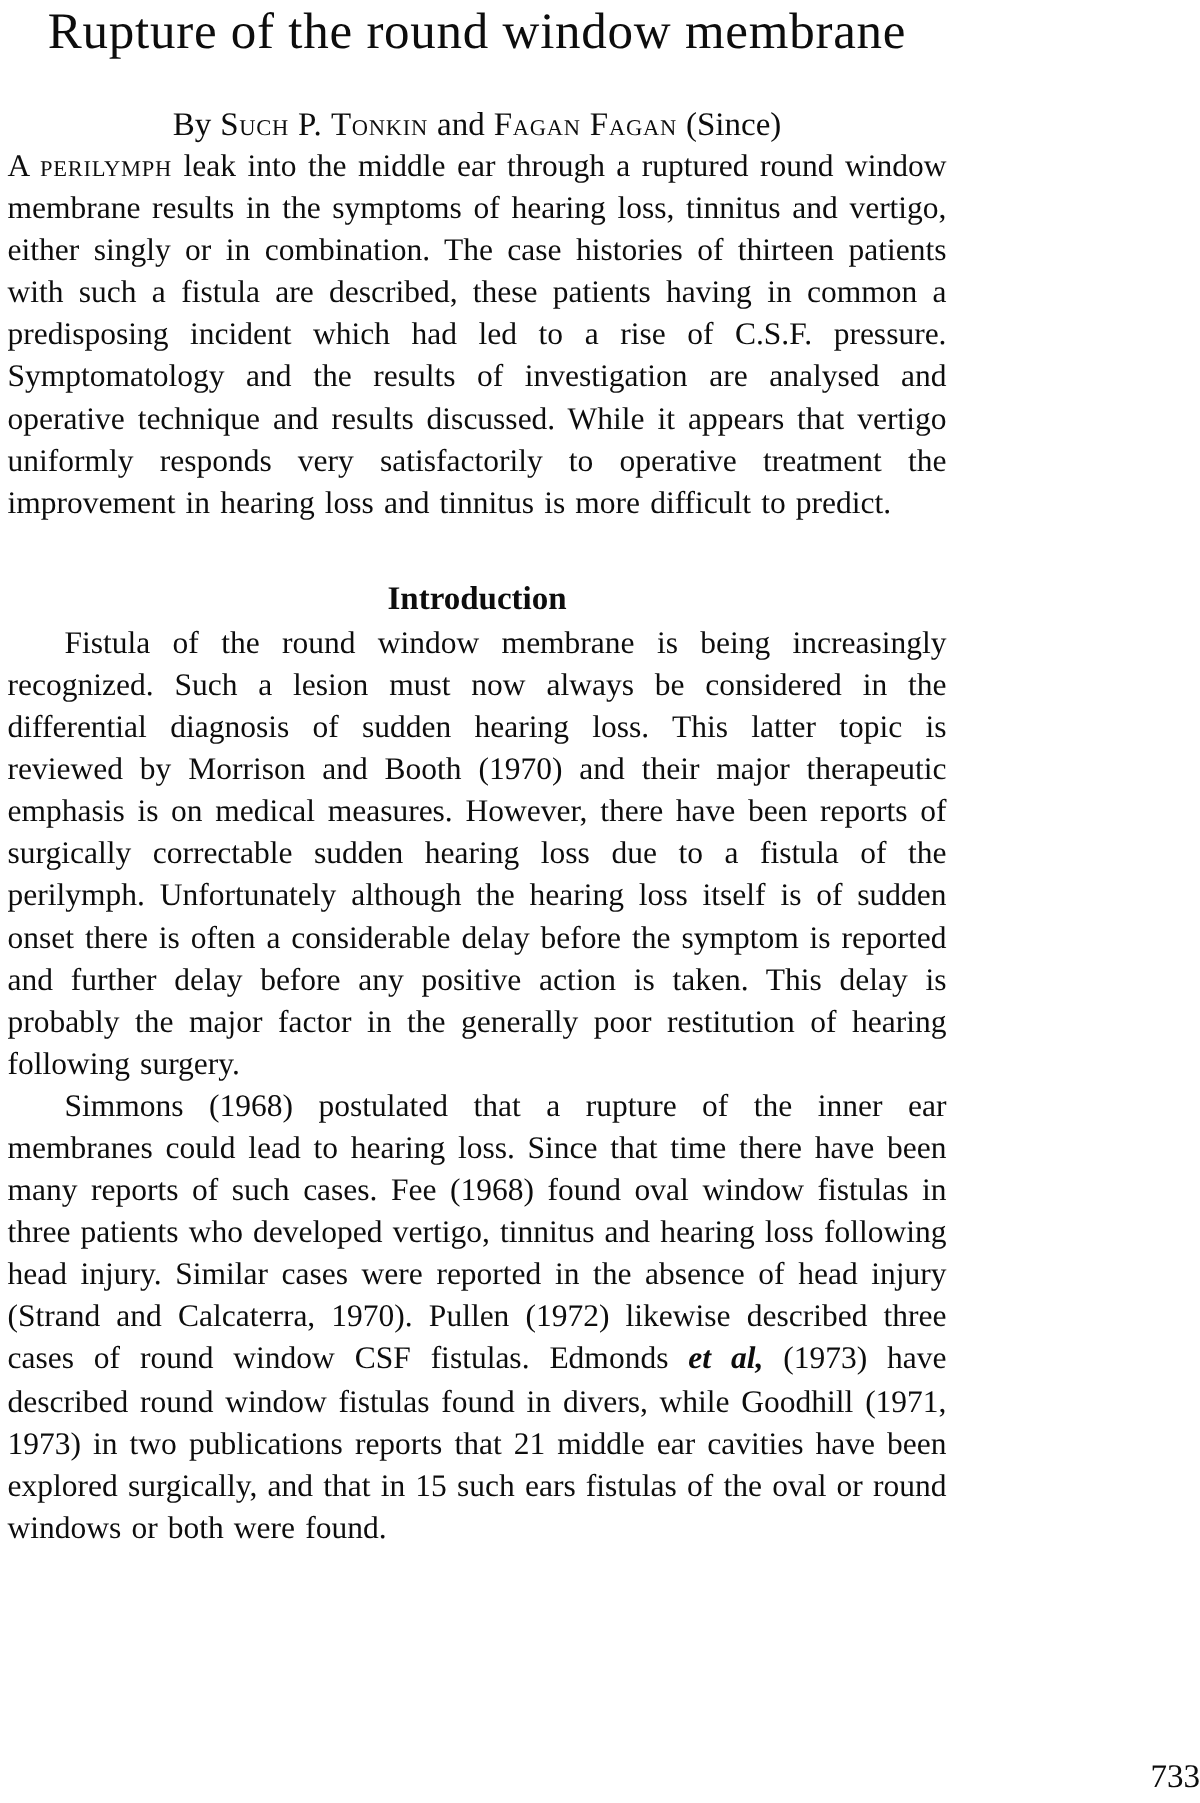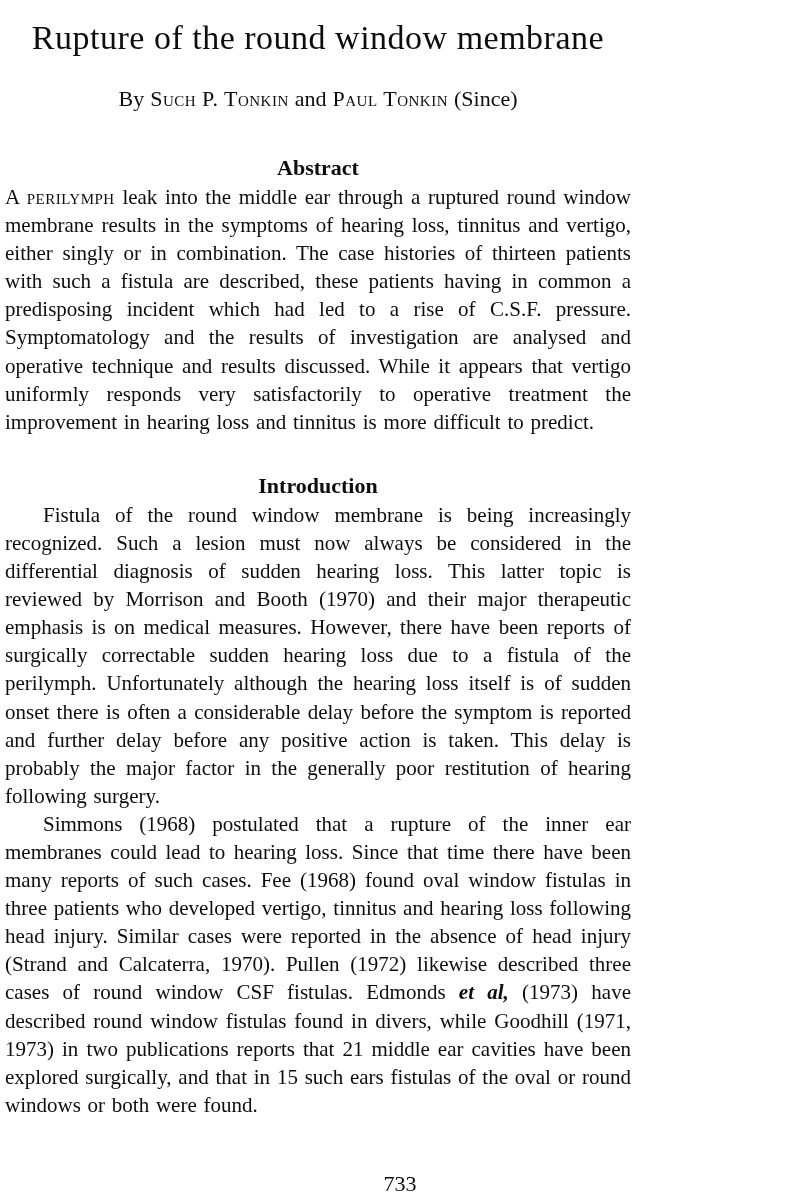--- a/index.html
+++ b/index.html
@@ -9,21 +9,21 @@
   }
   body {
     width: 800px;
     height: 1202px;
     position: relative;
     overflow: hidden;
   }
   .paper {
     font-family: "Liberation Serif", "DejaVu Serif", serif;
     color: #0d0d0d;
-    padding: 16px 5px;
+    padding: 0 5px;
     box-sizing: border-box;
     width: 636px;
   }
   .title {
     font-size: 34px;
     line-height: 42px;
     font-weight: normal;
     text-align: center;
     margin: 1px 0 0 0;
     letter-spacing: 0.5px;
@@ -52,37 +52,36 @@
     margin: 0;
     word-spacing: 1.5px;
   }
   .indent { text-indent: 38px; }
   em { font-style: italic; font-weight: bold; }
   .pagenum {
     position: absolute;
     left: 0;
     right: 0;
     bottom: 5px;
-    text-align: center;
+    text-align: right;
     font-family: "Liberation Serif", "DejaVu Serif", serif;
     font-size: 22px;
     color: #0d0d0d;
   }
 </style>
 </head>
 <body>
 
 <div class="paper">
 
   <h1 class="title">Rupture of the round window membrane</h1>
 
-  <p class="byline"><span class="seg">By</span><span class="seg sc">Such P. Tonkin</span><span class="seg">and</span><span class="seg sc">Paul Tonkin</span><span class="seg">(Since)</span></p>
+  <p class="byline"><span class="seg">By</span><span class="seg sc">Such P. Tonkin</span><span class="seg">and</span><span class="seg sc">Fagan Fagan</span><span class="seg">(Since)</span></p>
 
   <section class="abstract">
-    <h2 class="heading">Abstract</h2>
     <p class="body-text"><span>A</span>
 <span class="sc">perilymph</span>
 <span>leak into the middle ear through a ruptured round window membrane results in the symptoms of hearing loss, tinnitus and vertigo, either singly or in combination. The case histories of thirteen patients with such a fistula are described, these patients having in common a predisposing incident which had led to a rise of C.S.F. pressure. Symptomatology and the results of investigation are analysed and operative technique and results discussed. While it appears that vertigo uniformly responds very satisfactorily to operative treatment the improvement in hearing loss and tinnitus is more difficult to predict.</span></p>
   </section>
 
   <section class="introduction">
     <h2 class="heading">Introduction</h2>
     <p class="body-text indent">Fistula of the round window membrane is being increasingly recognized. Such a lesion must now always be considered in the differential diagnosis of sudden hearing loss. This latter topic is reviewed by Morrison and Booth (1970) and their major therapeutic emphasis is on medical measures. However, there have been reports of surgically correctable sudden hearing loss due to a fistula of the perilymph. Unfortunately although the hearing loss itself is of sudden onset there is often a considerable delay before the symptom is reported and further delay before any positive action is taken. This delay is probably the major factor in the generally poor restitution of hearing following surgery.</p>
     <p class="body-text indent"><span>Simmons (1968) postulated that a rupture of the inner ear membranes could lead to hearing loss. Since that time there have been many reports of such cases. Fee (1968) found oval window fistulas in three patients who developed vertigo, tinnitus and hearing loss following head injury. Similar cases were reported in the absence of head injury (Strand and Calcaterra, 1970). Pullen (1972) likewise described three cases of round window CSF fistulas. Edmonds </span><em>et al,</em><span> (1973) have described round window fistulas found in divers, while Goodhill (1971, 1973) in two publications reports that 21 middle ear cavities have been explored surgically, and that in 15 such ears fistulas of the oval or round windows or both were found.</span></p>
   </section>

